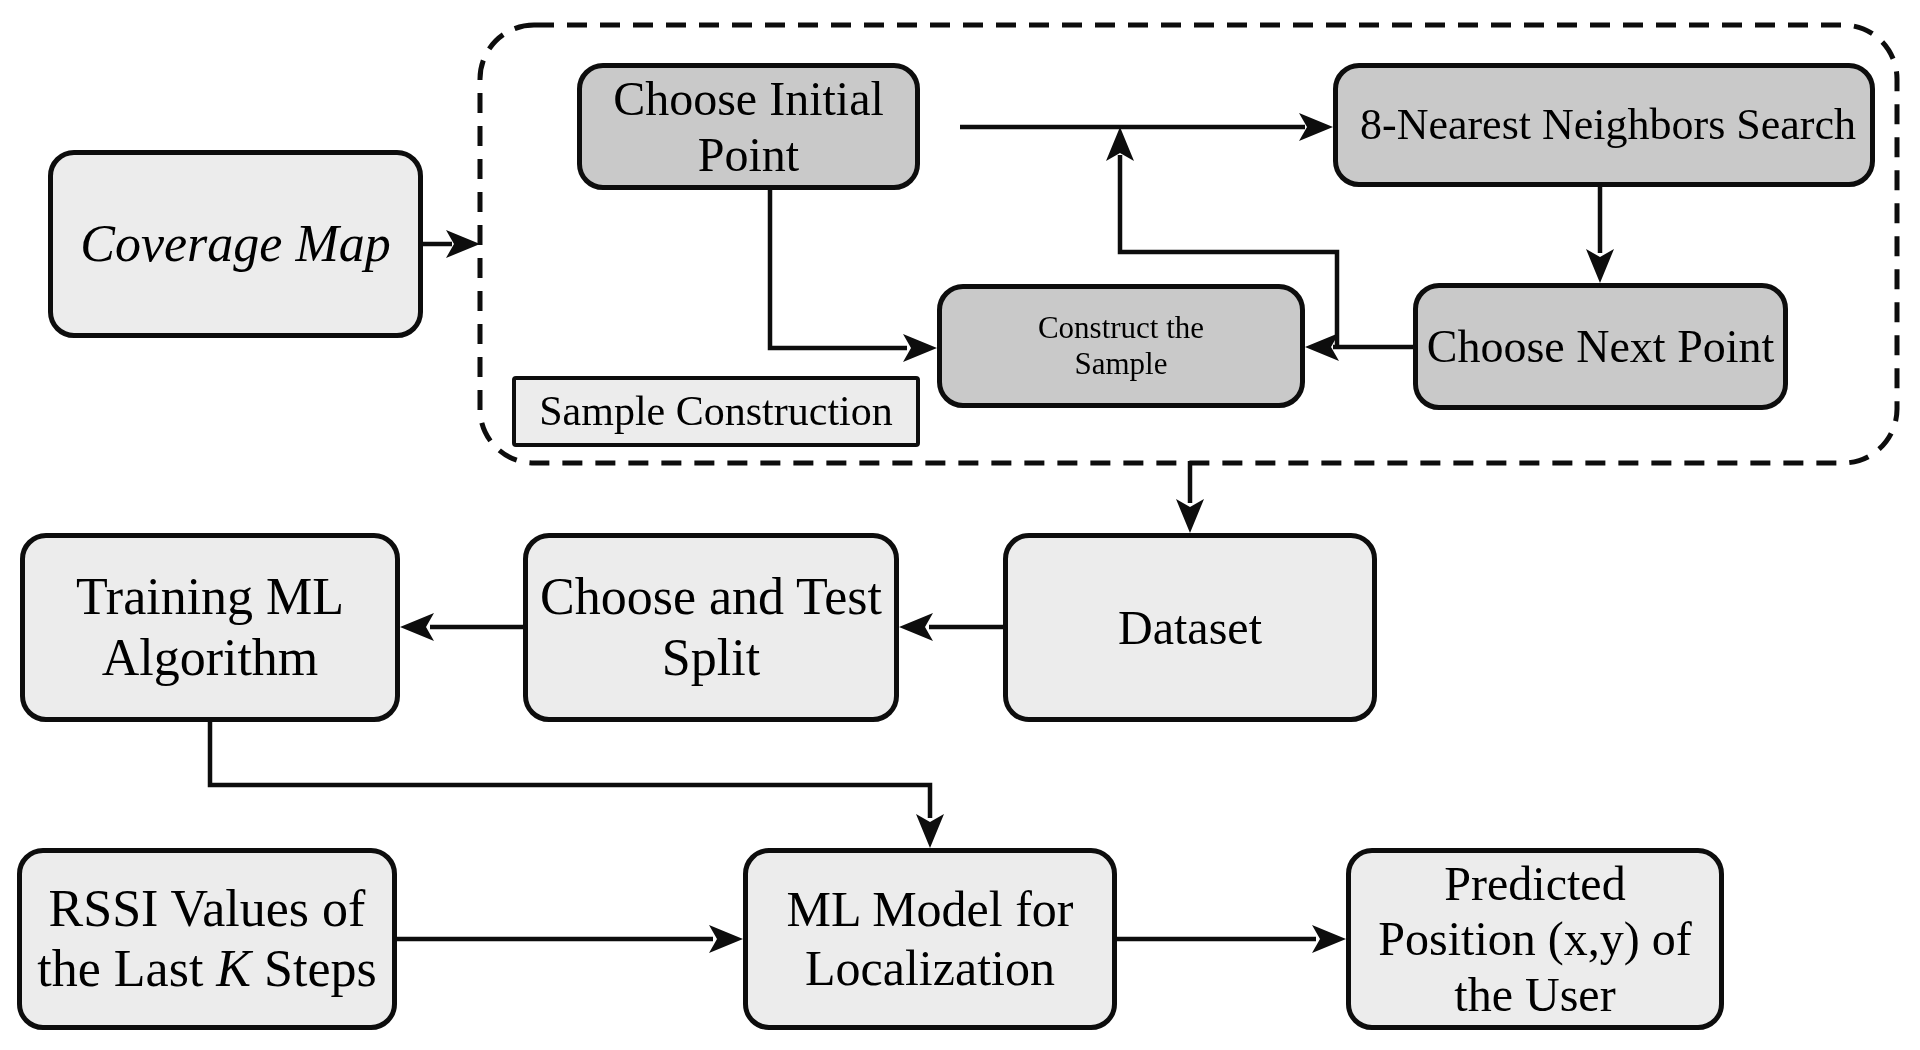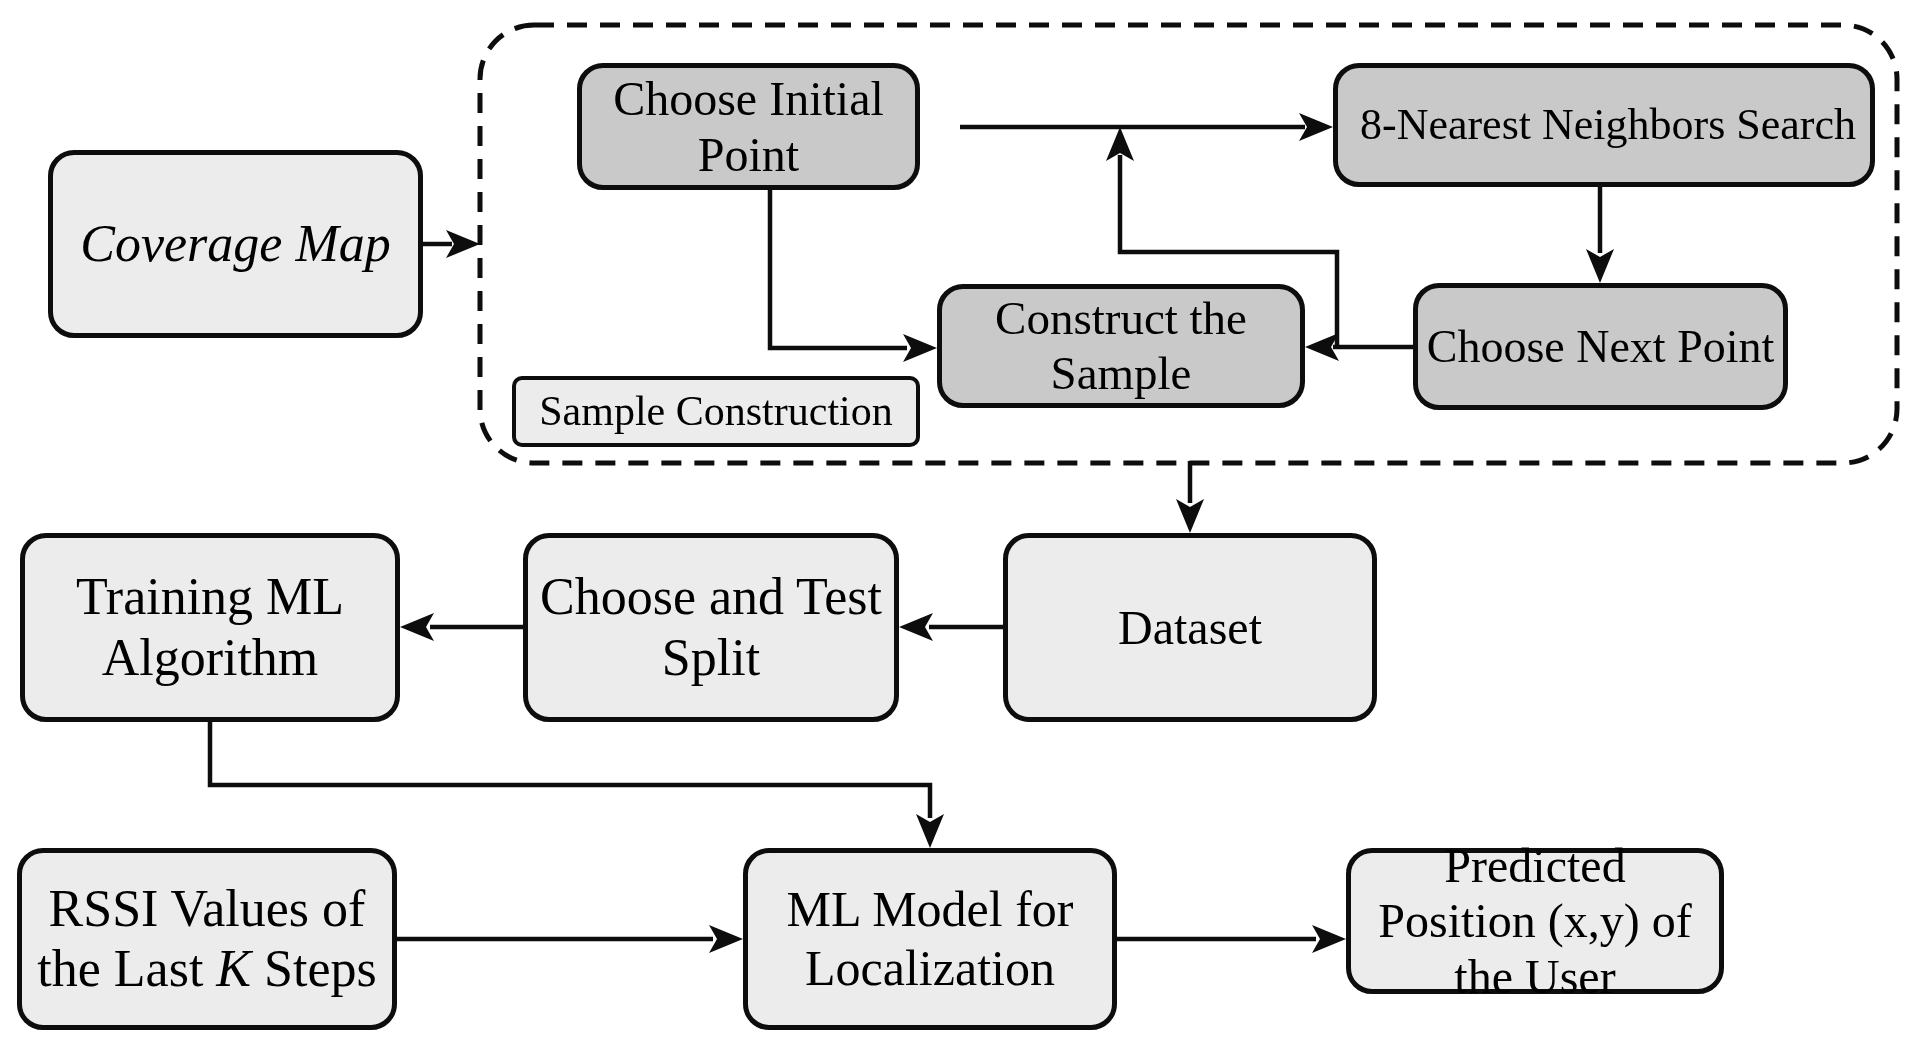--- a/index.html
+++ b/index.html
@@ -30,21 +30,21 @@
   .node{
     position:absolute;box-sizing:border-box;
     background:var(--light);
     border:5px solid var(--line);
     border-radius:26px;
     display:flex;flex-direction:column;
     align-items:center;justify-content:center;
     text-align:center;color:#000;line-height:1.16;
   }
   .node.dark{background:var(--dark);}
-  .node.tag{border-radius:10px;border-width:4px;}
+  .node.tag{border-radius:4px;border-width:4px;}
   .node span{display:block;white-space:pre;}
   .node .inline-line{display:block;}
   .node .inline-line span{display:inline;white-space:pre;}
   .italic{font-style:italic;}
 </style>
 </head>
 <body>
 
 <div class="stage">
 
@@ -119,21 +119,21 @@
 
   <div class="node dark" style="left:577px;top:63px;width:343px;height:127px;font-size:48px;">
     <span>Choose Initial</span>
     <span>Point</span>
   </div>
 
   <div class="node dark" style="left:1333px;top:63px;width:542px;height:124px;font-size:44px;padding-left:8px;">
     <span>8-Nearest Neighbors Search</span>
   </div>
 
-  <div class="node dark" style="left:937px;top:284px;width:368px;height:124px;font-size:47px;">
+  <div class="node dark" style="left:937px;top:284px;width:368px;height:124px;font-size:31px;">
     <span>Construct the</span>
     <span>Sample</span>
   </div>
 
   <div class="node dark" style="left:1413px;top:283px;width:375px;height:127px;font-size:46px;">
     <span>Choose Next Point</span>
   </div>
 
   <div class="node tag" style="left:512px;top:376px;width:408px;height:71px;font-size:42px;">
     <span>Sample Construction</span>
@@ -156,19 +156,19 @@
   <div class="node" style="left:17px;top:848px;width:380px;height:182px;font-size:52px;line-height:1.15;">
     <span>RSSI Values of</span>
     <span class="inline-line"><span>the Last </span><span class="italic">K</span><span> Steps</span></span>
   </div>
 
   <div class="node" style="left:743px;top:848px;width:374px;height:182px;font-size:50px;line-height:1.18;">
     <span>ML Model for</span>
     <span>Localization</span>
   </div>
 
-  <div class="node" style="left:1346px;top:848px;width:378px;height:146px;font-size:48px;line-height:1.15;">
+  <div class="node" style="left:1346px;top:848px;width:378px;height:182px;font-size:48px;line-height:1.15;">
     <span>Predicted</span>
     <span>Position (x,y) of</span>
     <span>the User</span>
   </div>
 
 </div>
 
 </body></html>

